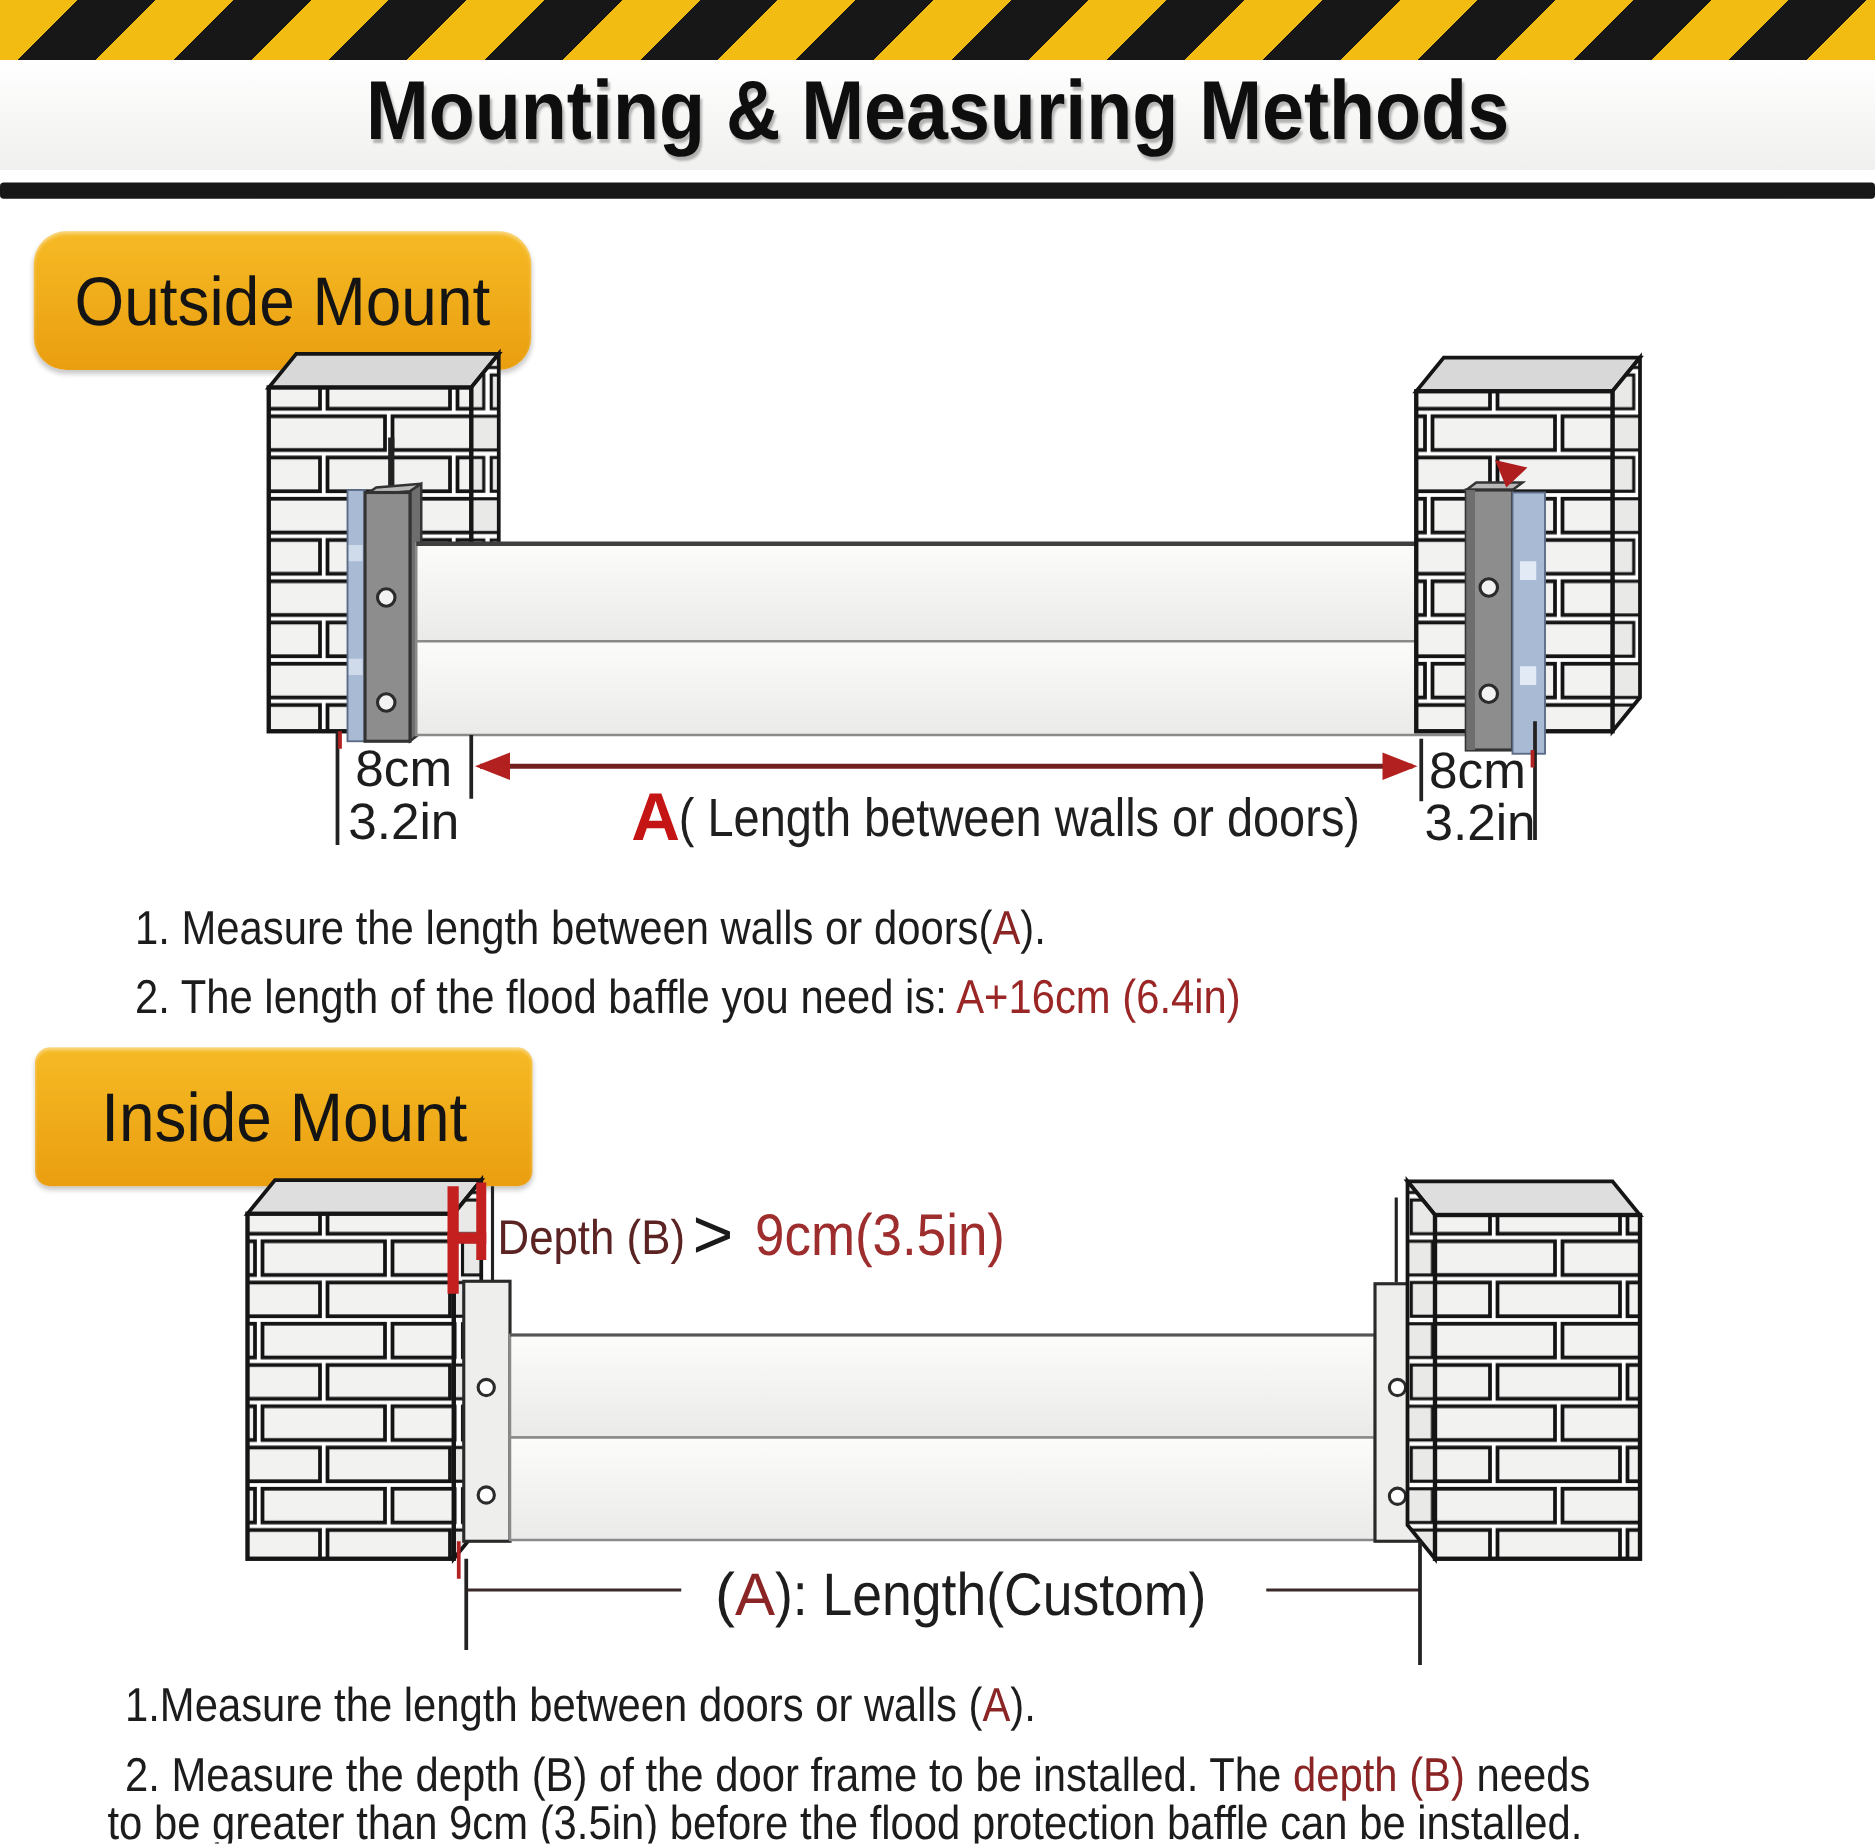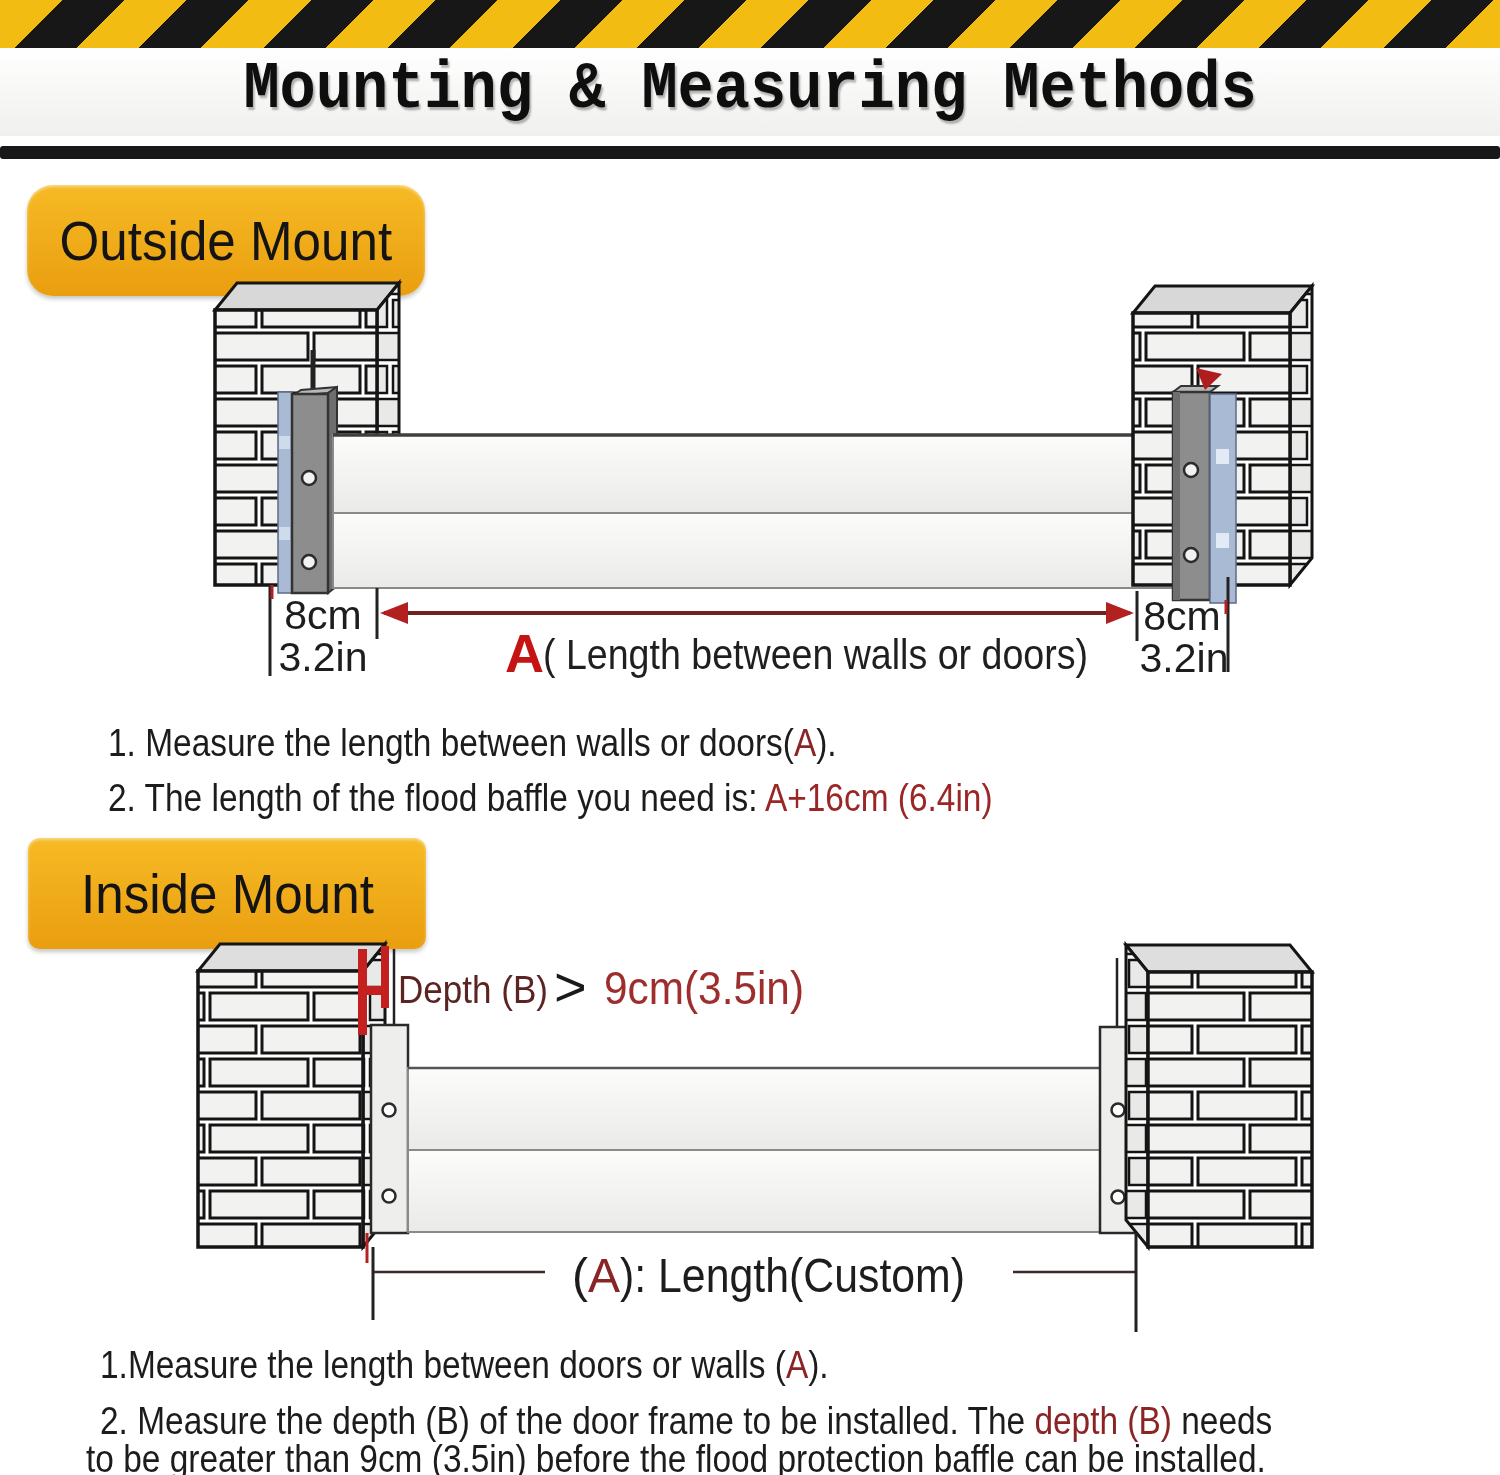--- a/index.html
+++ b/index.html
@@ -4,21 +4,21 @@
 <style>
   html,body{margin:0;padding:0;background:#ffffff;}
   .canvas{position:relative;width:1500px;height:1475px;overflow:hidden;background:#ffffff;
           font-family:"Liberation Sans",sans-serif;}
 
   
   .tape{position:absolute;left:0;top:0;width:1500px;height:48px;
         background:repeating-linear-gradient(135deg,#f2bc13 0 44px,#171717 44px 88px);
         box-shadow:0 3px 6px rgba(0,0,0,.30);}
   .title-band{position:absolute;left:0;top:48px;width:1500px;height:88px;
-        background:linear-gradient(#ffffff,#f0f0ee);font-family:Liberation Mono, monospace;}
+        background:linear-gradient(#ffffff,#f0f0ee);}
   .page-title{position:absolute;top:50%;left:50%;white-space:nowrap;
         transform:translate(-50%,-54%) scaleX(.90);
         font-size:67px;font-weight:bold;color:#0e0e0e;
         text-shadow:2px 3px 2px rgba(0,0,0,.28);}
   .black-bar{position:absolute;left:0;top:146px;width:1500px;height:13px;background:#181818;border-radius:3px;}
 
   
   .badge{position:absolute;width:398px;height:111px;border-radius:26px;
         background:linear-gradient(180deg,#f6ba25,#ea9e0f);
         box-shadow:0 3px 4px rgba(0,0,0,.22), inset 0 2px 3px rgba(255,255,255,.45);

